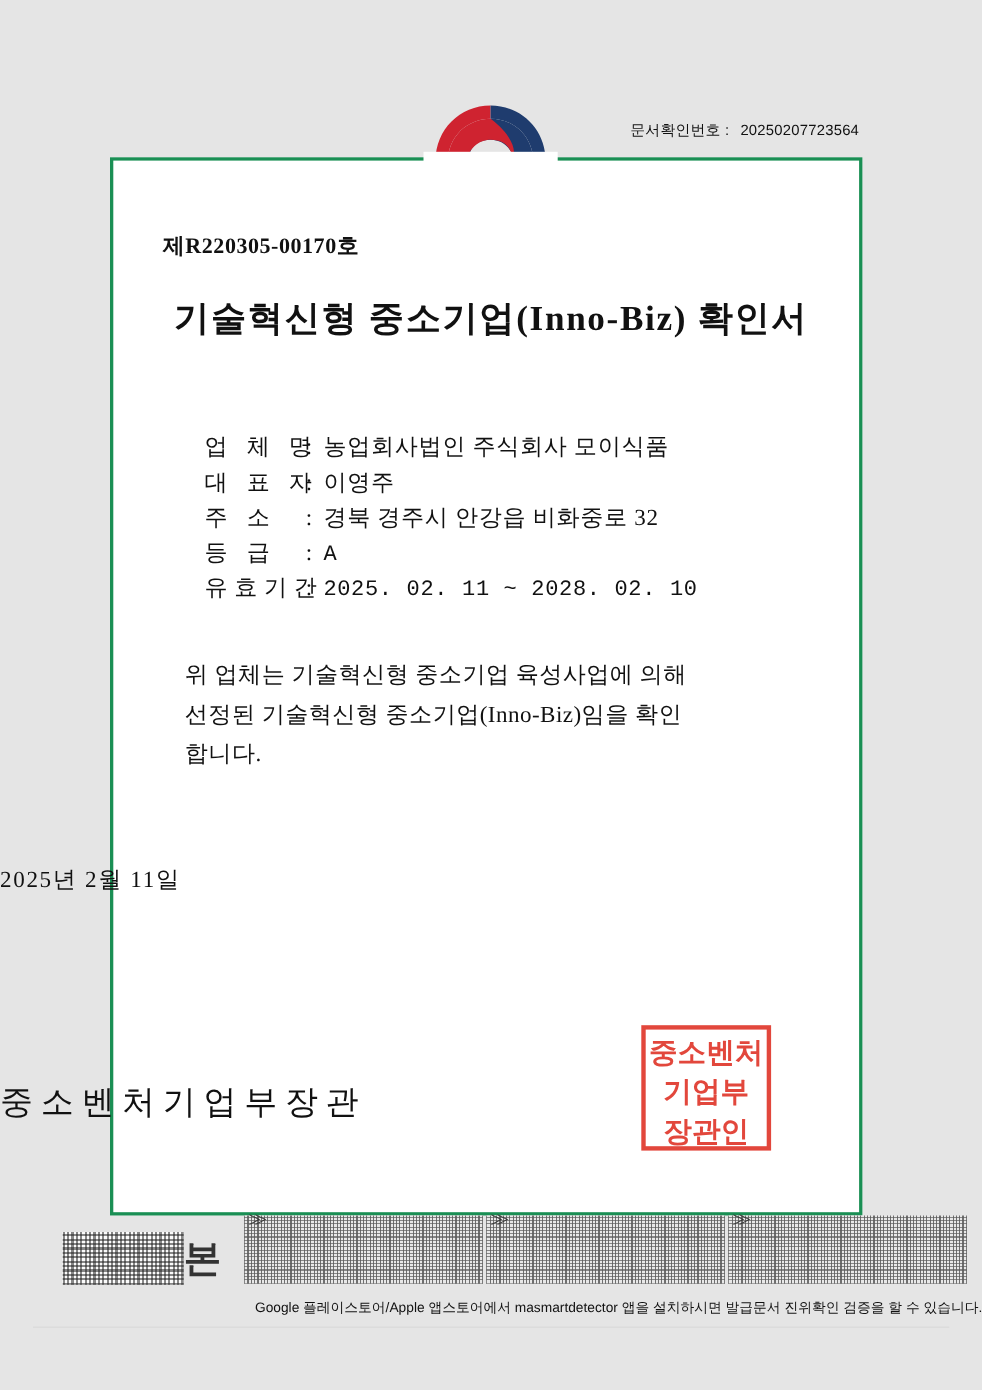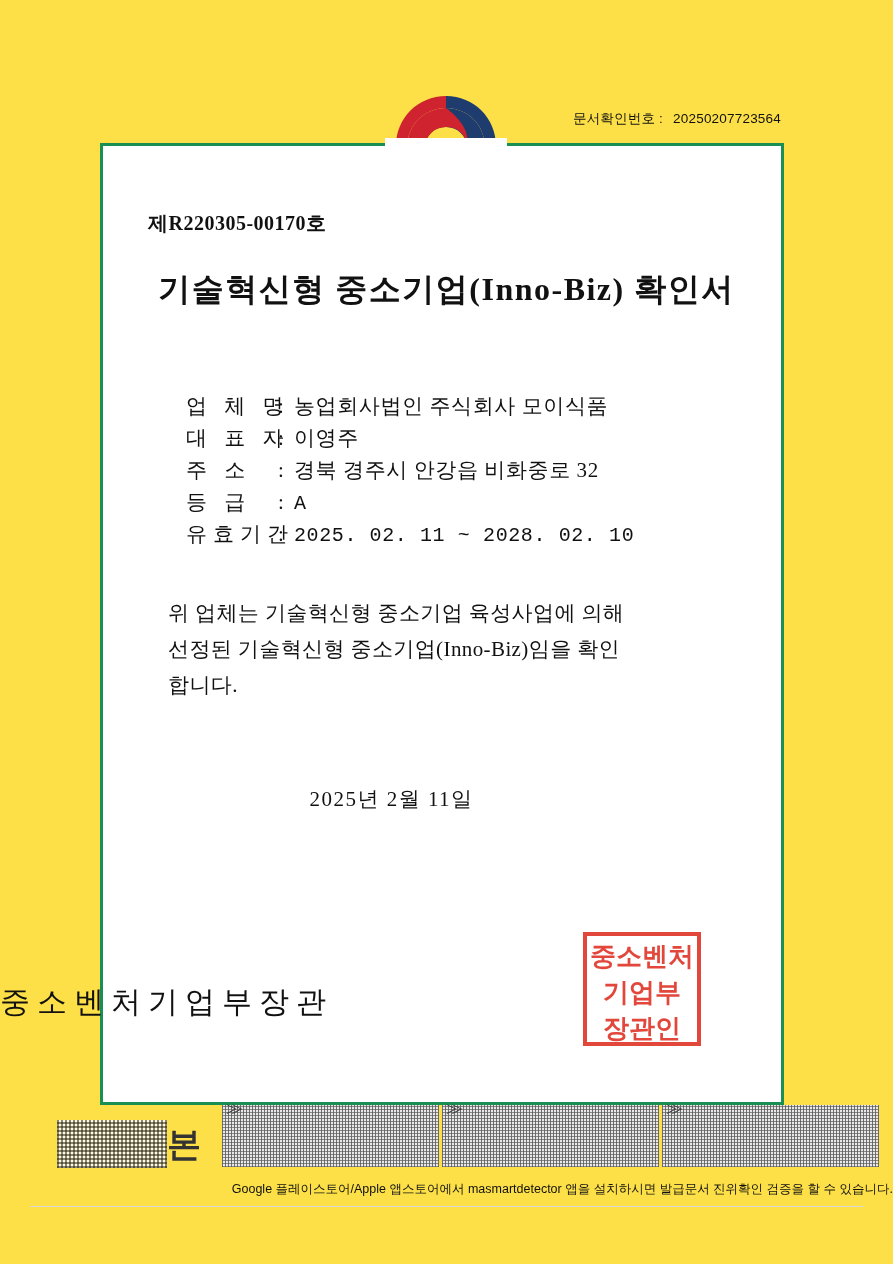--- a/index.html
+++ b/index.html
@@ -14,21 +14,21 @@
     color: #111;
     position: relative;
     overflow: hidden;
   }
 
   .page {
     position: absolute;
     left: 0; top: 0;
     width: 893px;
     height: 1264px;
-    background: #fde047;
+    background: #e5e5e5;
   }
 
   
   .doc-number {
     position: absolute;
     right: 112px;
     top: 110px;
     font-family: "Liberation Sans", sans-serif;
     font-size: 13.5px;
     letter-spacing: 0.2px;
@@ -127,21 +127,20 @@
     letter-spacing: 0.4px;
     color: #111;
   }
   .body-text .ln { display: block; white-space: nowrap; }
 
   .date-line {
     position: absolute;
     left: 0;
     top: 785px;
     width: 893px;
-    text-align: center;
     padding-right: 110px;
     box-sizing: border-box;
     font-size: 21px;
     letter-spacing: 1.5px;
     color: #111;
   }
 
   .issuer {
     position: absolute;
     left: 0;

